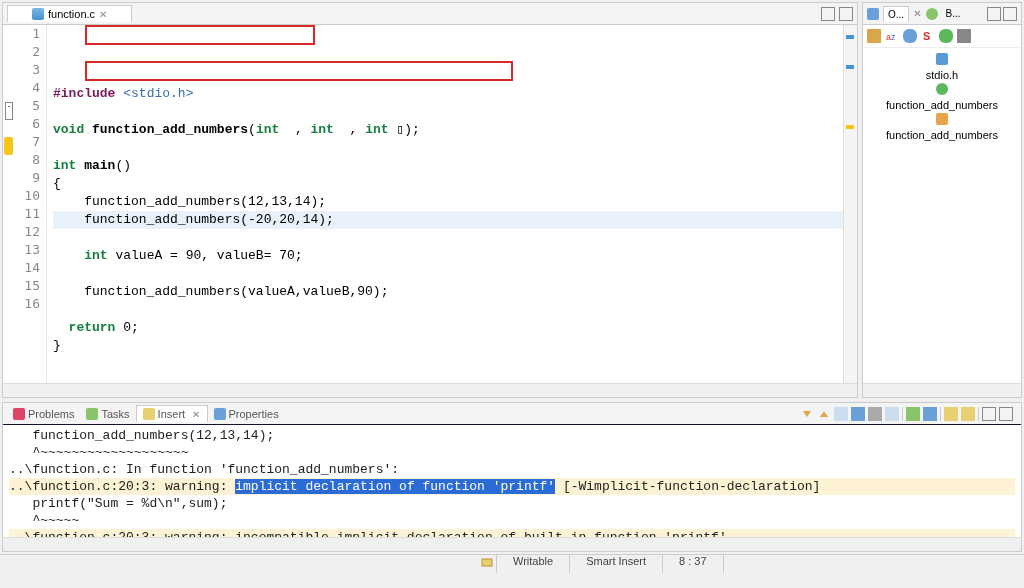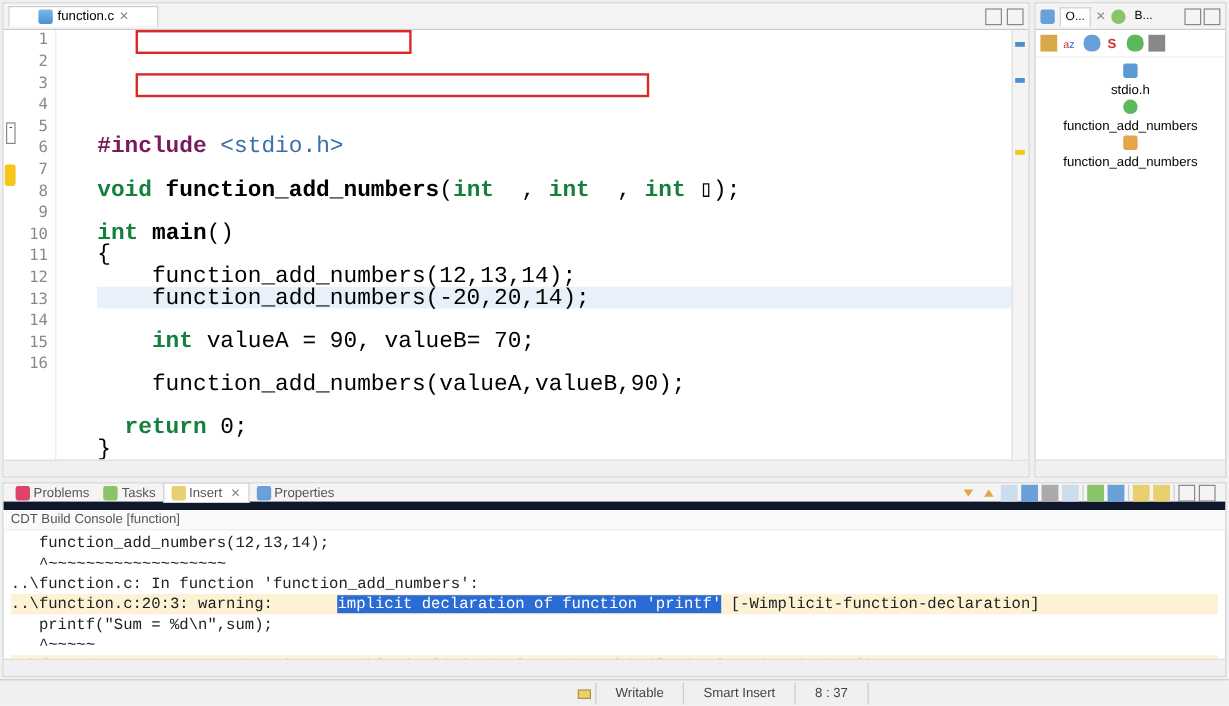--- a/index.html
+++ b/index.html
@@ -86,26 +86,25 @@
   background: #fff;
 }
 .warn-dot {
   position: absolute; left: 1px; top: 4px;
   width: 9px; height: 9px; background: #f5c518;
   border-radius: 2px;
 }
 .code-area {
   flex: 1;
   font-family: Consolas, "Courier New", monospace;
-  font-size: 19px;
+  font-size: 13px;
   padding-left: 6px;
   position: relative;
   white-space: pre;
   overflow: hidden;
-  margin-left: 28px;
 }
 .code-line { height: 18px; line-height: 18px; }
 .hl-line { background: #e8f0fa; }
 .kw { color: #15803d; font-weight: bold; }
 .inc { color: #7a1a5c; font-weight: bold; }
 .str-inc { color: #3a6fa8; }
 .redbox1 {
   position: absolute;
   left: 38px; top: 0px;
   width: 230px; height: 20px;
@@ -162,21 +161,21 @@
   flex: 1;
   display: flex;
   flex-direction: column;
   border: 1px solid #ccc;
   margin: 2px;
   background: #fff;
   min-height: 0;
 }
 .bottom-tabbar {
   display: flex; align-items: center;
-  background: #f4f4f4; border-bottom: 7px solid #0f172a;
+  background: #f4f4f4; border-bottom: 1px solid #0f172a;
   height: 22px; font-size: 11px; padding: 0 4px;
 }
 .btab { padding: 2px 6px; color: #555; display: flex; align-items: center; gap: 3px; }
 .btab.active { background: #fff; border: 1px solid #ccc; border-bottom: none; }
 .btab-icon { width: 12px; height: 12px; background: #888; border-radius: 2px; }
 .btab-icon.con { background: #e8d070; }
 .bottom-actions { margin-left: auto; display: flex; gap: 3px; padding-right: 4px; }
 .ba-icon { width: 14px; height: 14px; }
 .console-header {
   font-size: 11px; color: #555; padding: 2px 6px;
@@ -186,25 +185,25 @@
   flex: 1;
   font-family: Consolas, "Courier New", monospace;
   font-size: 13px;
   padding: 2px 6px;
   overflow: hidden;
   white-space: pre;
   line-height: 17px;
   color: #222;
 }
 .cwarn-row { background: #fdf2d3; }
-.c-hl { background: #2a6bd6; color: #fff; margin-left: 46px; }
+.c-hl { background: #2a6bd6; color: #fff; }
 .status-bar {
-  height: 22px;
-  display: flex;
-  align-items: center;
+  height: 34px;
+  display: flex;
+  align-items: flex-start;
   background: #f0f0f0;
   border-top: 1px solid #ccc;
   font-size: 11px;
   color: #444;
 }
 .status-sep { border-left: 1px solid #ccc; height: 18px; margin: 0 2px; }
 .status-cell { padding: 0 14px; }
 .status-icon { width: 14px; height: 14px; margin-left: 480px; }
 </style>
 </head>
@@ -355,21 +354,20 @@
       <span class="ba-icon" style="background:#8ac46a"></span>
       <span class="ba-icon" style="background:#6aa0d8"></span>
       <span class="ba-icon" style="width:1px;background:#ccc"></span>
       <span class="ba-icon" style="background:#e8d070"></span>
       <span class="ba-icon" style="background:#e8d070"></span>
       <span class="ba-icon" style="width:1px;background:#ccc"></span>
       <span class="ba-icon" style="border:1px solid #888"></span>
       <span class="ba-icon" style="border:1px solid #888"></span>
     </div>
   </div>
-  <div class="console-header">CDT Build Console [function]</div>
   <div class="console-body" id="console-body"><div>   function_add_numbers(12,13,14);</div><div>   ^~~~~~~~~~~~~~~~~~~~</div><div>..\function.c: In function 'function_add_numbers':</div><div class="cwarn-row">..\function.c:20:3: warning: <span class="c-hl">implicit declaration of function 'printf'</span> [-Wimplicit-function-declaration]</div><div>   printf("Sum = %d\n",sum);</div><div>   ^~~~~~</div><div class="cwarn-row">..\function.c:20:3: warning: incompatible implicit declaration of built-in function 'printf'</div></div>
   <div class="h-scroll"></div>
 </div>
 
 <div class="status-bar">
   <span class="status-icon"><svg viewBox="0 0 14 14">
         <rect x="2" y="4" width="10" height="7" fill="#e8d070" stroke="#b89030"></rect>
       </svg></span>
   <span class="status-sep"></span>
   <span class="status-cell">Writable</span>

